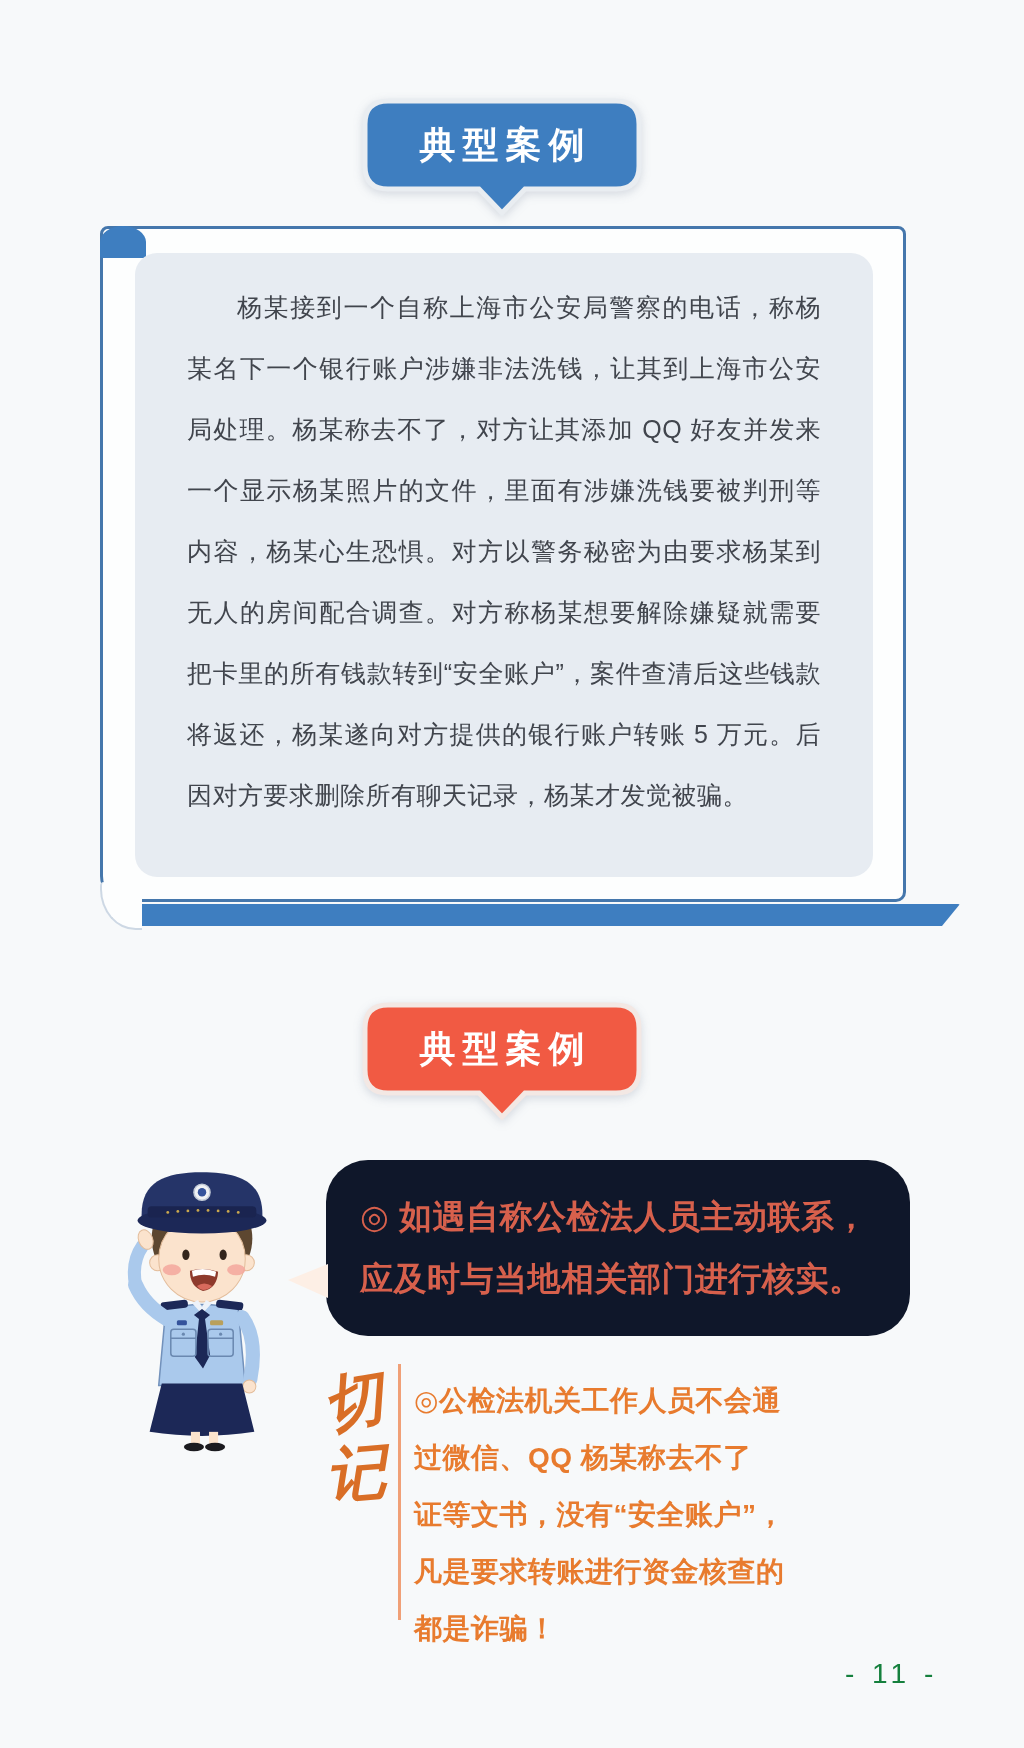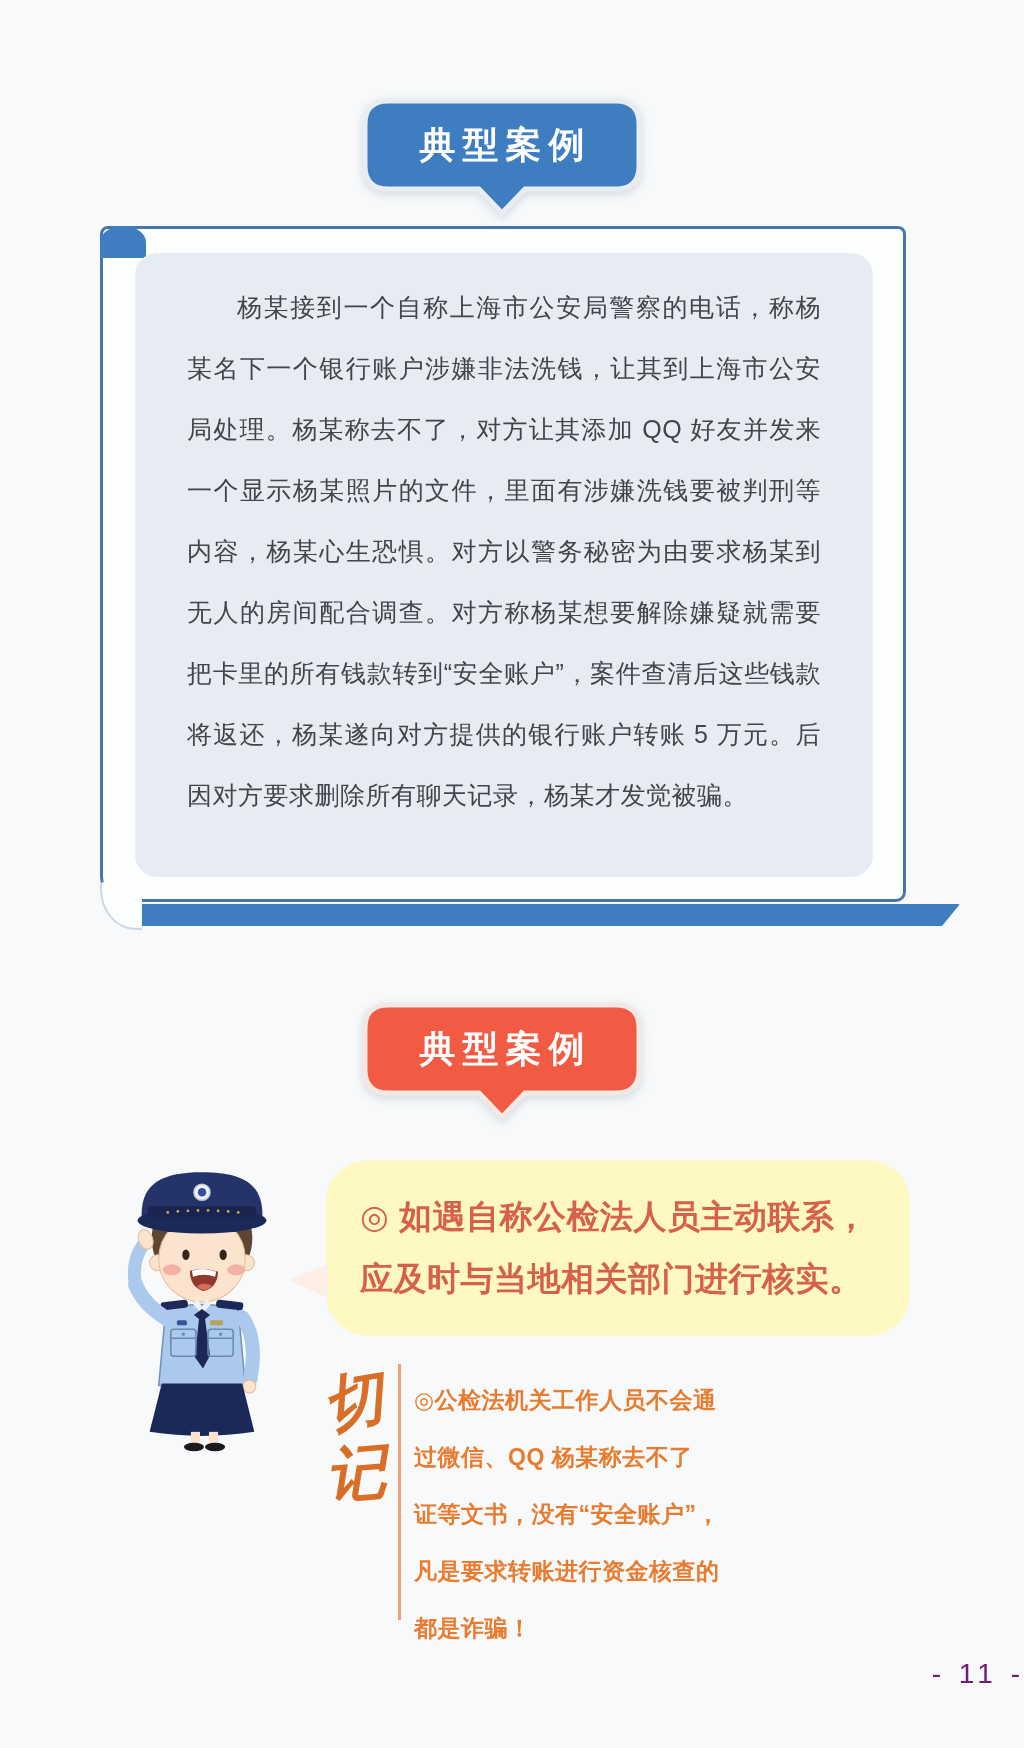--- a/index.html
+++ b/index.html
@@ -46,46 +46,46 @@
   .page-curl{
     position:absolute;left:100px;top:882px;width:40px;height:46px;
     background:#fdfefe;border-left:2px solid #cdd8e4;border-bottom:2px solid #cdd8e4;
     border-radius:4px 0 0 85%;
   }
   
   .officer{position:absolute;left:100px;top:1150px;width:204px;height:302px;}
   
   .bubble{
     position:absolute;left:326px;top:1160px;width:584px;height:176px;
-    background:#fef9c3;border-radius:42px;
+    background:#0f172a;border-radius:42px;
   }
   .bubble-tail{
     position:absolute;left:-38px;top:104px;width:0;height:0;
     border-top:16px solid transparent;border-bottom:18px solid transparent;
     border-right:40px solid #fdefe5;
   }
   .bubble-text{
     position:absolute;left:34px;top:26px;right:20px;
     color:#d7604c;font-size:33px;line-height:62px;font-weight:bold;
     white-space:nowrap;letter-spacing:.5px;
   }
   
   .remember-chars{position:absolute;left:314px;top:1366px;width:78px;color:#d96e26;
     font-family:"Liberation Serif","DejaVu Serif",serif;font-weight:bold;font-style:italic;}
   .remember-chars .ch{display:block;font-size:60px;line-height:72px;text-align:center;}
   .remember-chars .ch1{transform:rotate(-10deg);}
   .remember-chars .ch2{transform:rotate(-5deg) translateX(3px);}
   .remember-divider{position:absolute;left:398px;top:1364px;width:3px;height:256px;background:#f0a077;}
   .warning{position:absolute;left:414px;top:1372px;color:#e87b2e;font-weight:bold;
-    font-size:23px;line-height:57px;letter-spacing:.5px;}
+    font-size:28px;line-height:57px;letter-spacing:.5px;}
   .warning .wline{white-space:nowrap;}
   
   .page-number{
-    position:absolute;left:845px;top:1658px;width:180px;text-align:right;
-    color:#701a75;font-size:28px;letter-spacing:5px;
+    position:absolute;left:845px;top:1658px;width:180px;text-align:left;
+    color:#15803d;font-size:28px;letter-spacing:5px;
   }
 </style>
 </head>
 <body>
 
 <div class="page">
 
   <div class="banner banner-case">
     <svg viewBox="0 0 284 122">
       <path d="M28 5 H256 Q279 5 279 28 V70 Q279 93 256 93 H165 L142 117 L119 93 H28 Q5 93 5 70 V28 Q5 5 28 5 Z" fill="#3e7ec0" stroke="#e9edf1" stroke-width="5"></path>

